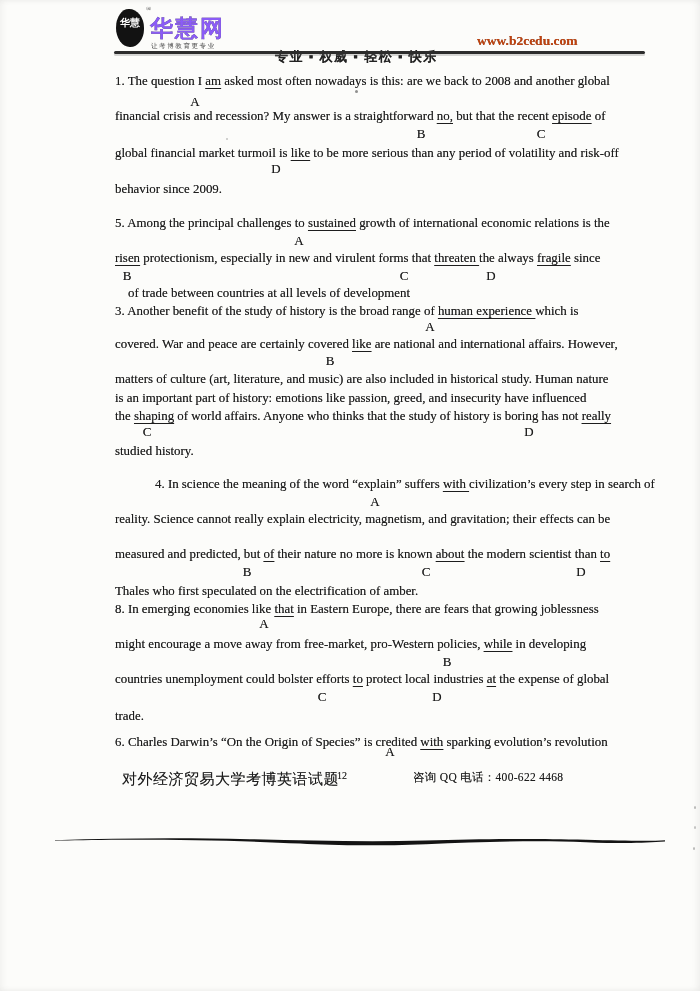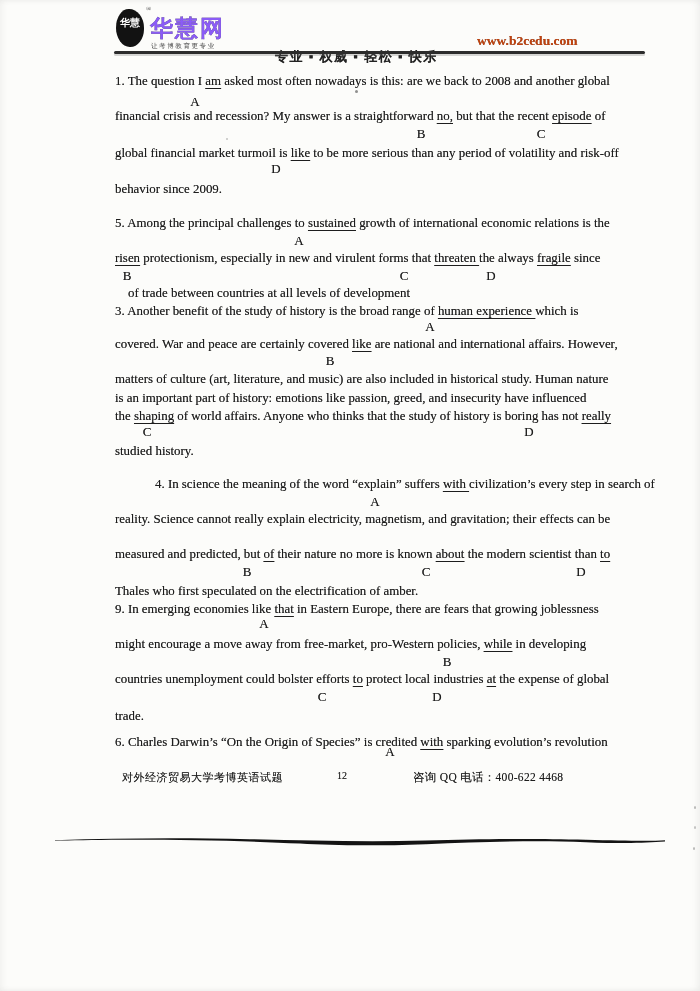--- a/index.html
+++ b/index.html
@@ -70,21 +70,21 @@
   .marker {
     position: absolute;
     transform: translateX(-50%);
     font-size: 13px;
     line-height: 14px;
     text-shadow: 0 0 .45px rgba(15,15,15,.6);
   }
 
   
   .ft { position: absolute; text-shadow: 0 0 .4px rgba(0,0,0,.5); }
-  .ft-left  { left: 122px; top: 770px; font-size: 11px; letter-spacing: .5px; }
+  .ft-left  { left: 122px; top: 770px; font-size: 15px; letter-spacing: .5px; }
   .ft-page  { left: 337px; top: 770px; font-size: 10px; }
   .ft-right { left: 413px; top: 770px; font-size: 11.5px; letter-spacing: .3px; }
 
   
   .artifact-line { position: absolute; left: 0; top: 830px; width: 700px; height: 22px; }
   .speck { position: absolute; background: #555; border-radius: 50%; opacity: .65; }
 </style>
 </head>
 <body>
 
@@ -129,21 +129,21 @@
       <span class="marker" style="left: 529px; top: 425px;">D</span>
       <div class="tline" style="top: 443px; left: 115px;"><span>studied history.</span></div>
       <div class="tline" style="top: 476px; left: 115px; margin-left: 40px;"><span>4. In science the meaning of the word “explain” suffers </span><span class="u">with </span><span>civilization’s every step in search of</span></div>
       <span class="marker" style="left: 375px; top: 495px;">A</span>
       <div class="tline" style="top: 511px; left: 115px;"><span>reality. Science cannot really explain electricity, magnetism, and gravitation; their effects can be</span></div>
       <div class="tline" style="top: 546px; left: 115px;"><span>measured and predicted, but </span><span class="u">of</span><span> their nature no more is known </span><span class="u">about</span><span> the modern scientist than </span><span class="u">to</span></div>
       <span class="marker" style="left: 247px; top: 565px;">B</span>
       <span class="marker" style="left: 426px; top: 565px;">C</span>
       <span class="marker" style="left: 581px; top: 565px;">D</span>
       <div class="tline" style="top: 583px; left: 115px;"><span>Thales who first speculated on the electrification of amber.</span></div>
-      <div class="tline" style="top: 601px; left: 115px;"><span>9. In emerging economies like </span><span class="u">that</span><span> in Eastern Europe, there are fears that growing joblessness</span></div>
+      <div class="tline" style="top: 601px; left: 115px;"><span>8. In emerging economies like </span><span class="u">that</span><span> in Eastern Europe, there are fears that growing joblessness</span></div>
       <span class="marker" style="left: 264px; top: 617px;">A</span>
       <div class="tline" style="top: 636px; left: 115px;"><span>might encourage a move away from free-market, pro-Western policies, </span><span class="u">while</span><span> in developing</span></div>
       <span class="marker" style="left: 447px; top: 655px;">B</span>
       <div class="tline" style="top: 671px; left: 115px;"><span>countries unemployment could bolster efforts </span><span class="u">to</span><span> protect local industries </span><span class="u">at</span><span> the expense of global</span></div>
       <span class="marker" style="left: 322px; top: 690px;">C</span>
       <span class="marker" style="left: 437px; top: 690px;">D</span>
       <div class="tline" style="top: 708px; left: 115px;"><span>trade.</span></div>
       <div class="tline" style="top: 726px; left: 115px; margin-top: 8px;"><span>6. Charles Darwin’s “On the Origin of Species” is credited </span><span class="u">with</span><span> sparking evolution’s revolution</span></div>
       <span class="marker" style="left: 390px; top: 745px;">A</span>
     </div>

